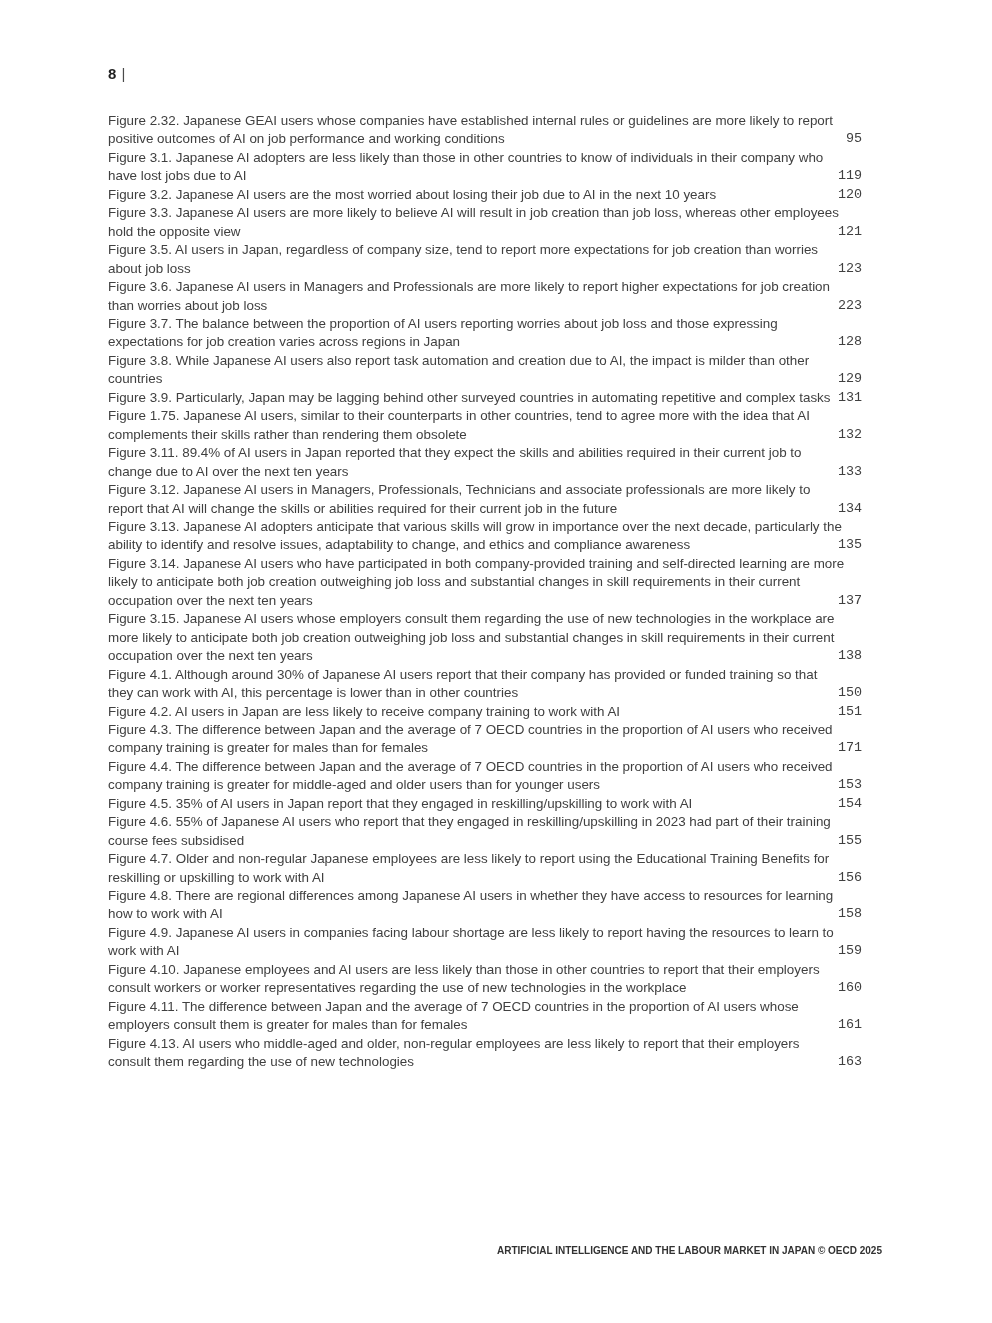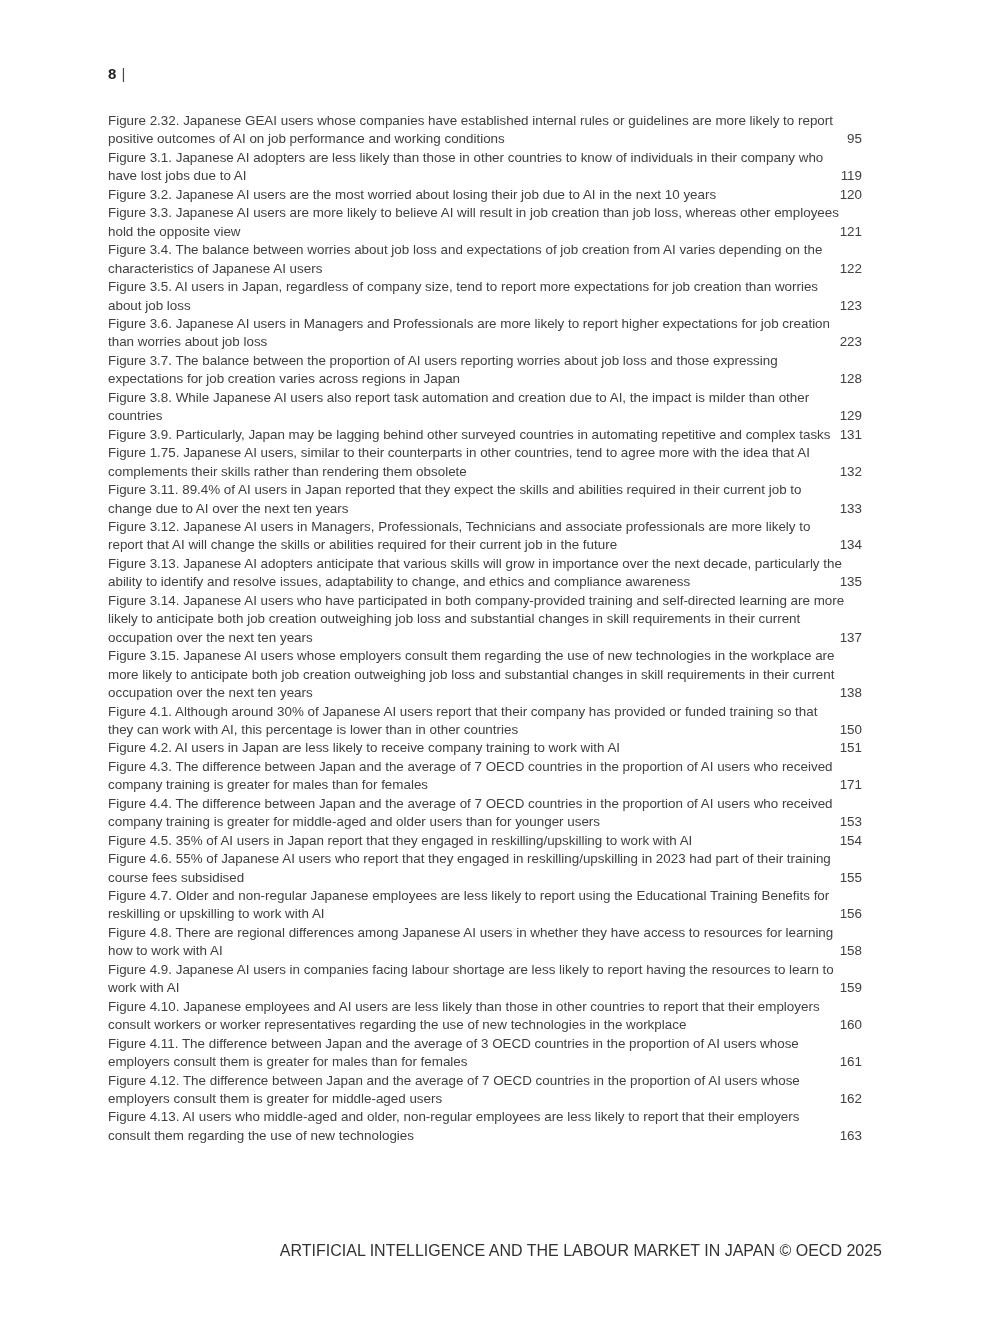--- a/index.html
+++ b/index.html
@@ -35,30 +35,32 @@
   .entry .title {
     display: block;
     width: 737px;
   }
   .entry .page {
     position: absolute;
     right: 0;
     bottom: 0;
     line-height: 18.45px;
     text-align: right;
+    font-family: Liberation Mono, monospace;
   }
   .page-footer {
     position: absolute;
     right: 110px;
     top: 1242px;
-    font-size: 16px;
+    font-size: 10px;
     line-height: 18px;
     color: #323232;
     text-align: right;
     white-space: nowrap;
+    font-weight: bold;
   }
 </style>
 </head>
 <body>
 
 <div class="page-header">
   <span class="num">8</span><span class="sep">|</span>
 </div>
 
 <div class="toc" id="toc-list">
@@ -76,24 +78,20 @@
   <div class="entry">
     <span class="title">Figure 3.2. Japanese AI users are the most worried about losing their job due to AI in the next 10 years</span>
     <span class="page">120</span>
   </div>
 
   <div class="entry">
     <span class="title">Figure 3.3. Japanese AI users are more likely to believe AI will result in job creation than job loss, whereas other employees hold the opposite view</span>
     <span class="page">121</span>
   </div>
 
-  <div class="entry">
-    <span class="title">Figure 3.4. The balance between worries about job loss and expectations of job creation from AI varies depending on the characteristics of Japanese AI users</span>
-    <span class="page">122</span>
-  </div>
 
   <div class="entry">
     <span class="title">Figure 3.5. AI users in Japan, regardless of company size, tend to report more expectations for job creation than worries about job loss</span>
     <span class="page">123</span>
   </div>
 
   <div class="entry">
     <span class="title">Figure 3.6. Japanese AI users in Managers and Professionals are more likely to report higher expectations for job creation than worries about job loss</span>
     <span class="page">223</span>
   </div>
@@ -187,28 +185,24 @@
     <span class="title">Figure 4.9. Japanese AI users in companies facing labour shortage are less likely to report having the resources to learn to work with AI</span>
     <span class="page">159</span>
   </div>
 
   <div class="entry">
     <span class="title">Figure 4.10. Japanese employees and AI users are less likely than those in other countries to report that their employers consult workers or worker representatives regarding the use of new technologies in the workplace</span>
     <span class="page">160</span>
   </div>
 
   <div class="entry">
-    <span class="title">Figure 4.11. The difference between Japan and the average of 3 OECD countries in the proportion of AI users whose employers consult them is greater for males than for females</span>
+    <span class="title">Figure 4.11. The difference between Japan and the average of 7 OECD countries in the proportion of AI users whose employers consult them is greater for males than for females</span>
     <span class="page">161</span>
   </div>
 
-  <div class="entry">
-    <span class="title">Figure 4.12. The difference between Japan and the average of 7 OECD countries in the proportion of AI users whose employers consult them is greater for middle-aged users</span>
-    <span class="page">162</span>
-  </div>
 
   <div class="entry">
     <span class="title">Figure 4.13. AI users who middle-aged and older, non-regular employees are less likely to report that their employers consult them regarding the use of new technologies</span>
     <span class="page">163</span>
   </div>
 </div>
 
 <div class="page-footer">ARTIFICIAL INTELLIGENCE AND THE LABOUR MARKET IN JAPAN © OECD 2025</div>
 
 </body></html>

